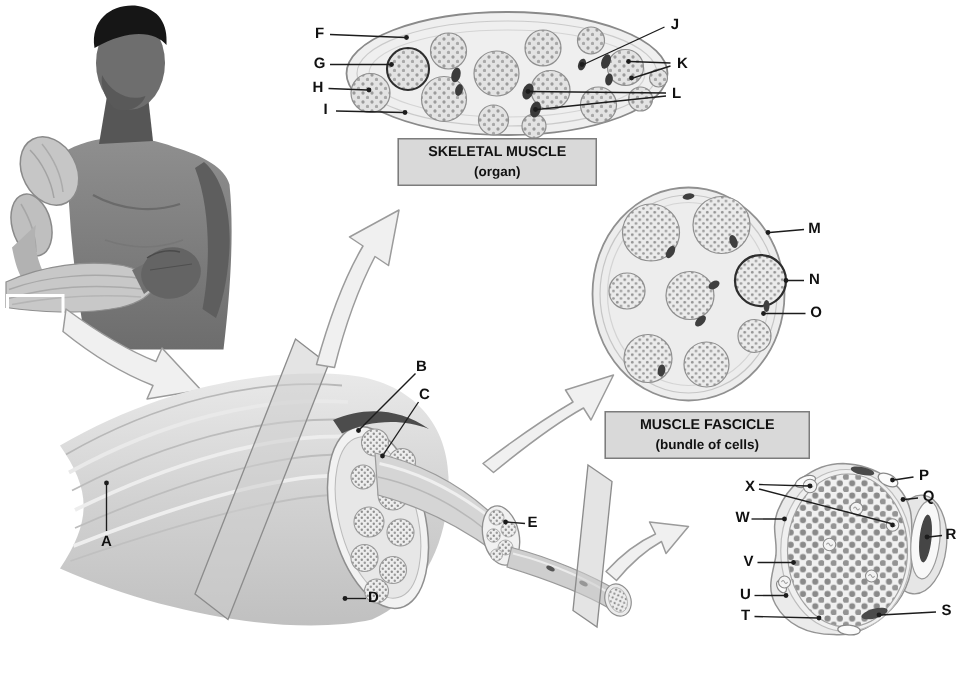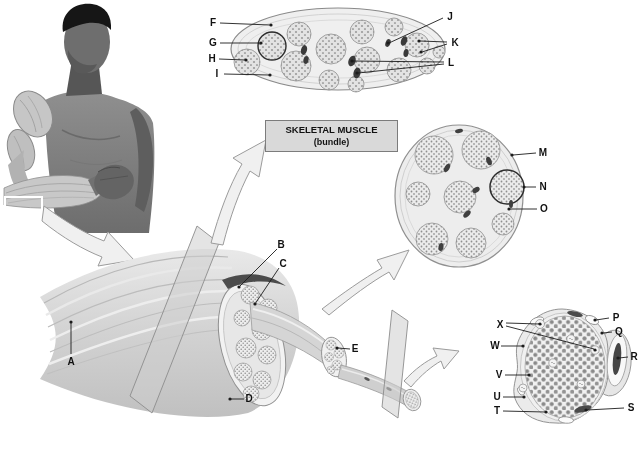--- a/index.html
+++ b/index.html
@@ -17,21 +17,21 @@
   .stage svg{position:absolute;left:0;top:0;}
   .letter{
     position:absolute;transform:translate(-50%,-50%);
     font:bold 10px "Liberation Sans",sans-serif;color:var(--text);
     letter-spacing:0;line-height:1;
   }
   .caption-box{
     position:absolute;background:var(--caption-fill);
     border:1px solid var(--caption-border);
     display:flex;flex-direction:column;justify-content:center;align-items:center;
-    text-align:left;color:var(--text);margin-top:28px;
+    text-align:left;color:var(--text);
   }
   .caption-title{font-weight:bold;font-size:9.5px;line-height:1.3;}
   .caption-sub{font-weight:bold;font-size:9px;line-height:1.25;}
 </style>
 </head>
 <body>
 
 <div class="stage">
 
 <svg width="639" height="456" viewBox="0 0 639 456">
@@ -337,16 +337,20 @@
 <div class="letter" style="left:634px;top:357px">R</div>
 <div class="letter" style="left:631px;top:408px">S</div>
 <div class="letter" style="left:497px;top:411px">T</div>
 <div class="letter" style="left:497px;top:397px">U</div>
 <div class="letter" style="left:499px;top:375px">V</div>
 <div class="letter" style="left:495px;top:346px">W</div>
 <div class="letter" style="left:500px;top:325px">X</div>
 
 <div class="caption-box" style="left:265px;top:92px;width:131px;height:30px">
   <div class="caption-title">SKELETAL MUSCLE</div>
-  <div class="caption-sub">(bundle)</div>
+  <div class="caption-sub">(organ)</div>
 </div>
-
+<div class="caption-box" style="left:403px;top:274px;width:135px;height:30px">
+  <div class="caption-title">MUSCLE FASCICLE</div>
+  <div class="caption-sub">(bundle of cells)</div>
 </div>
 
+</div>
+
 </body></html>

